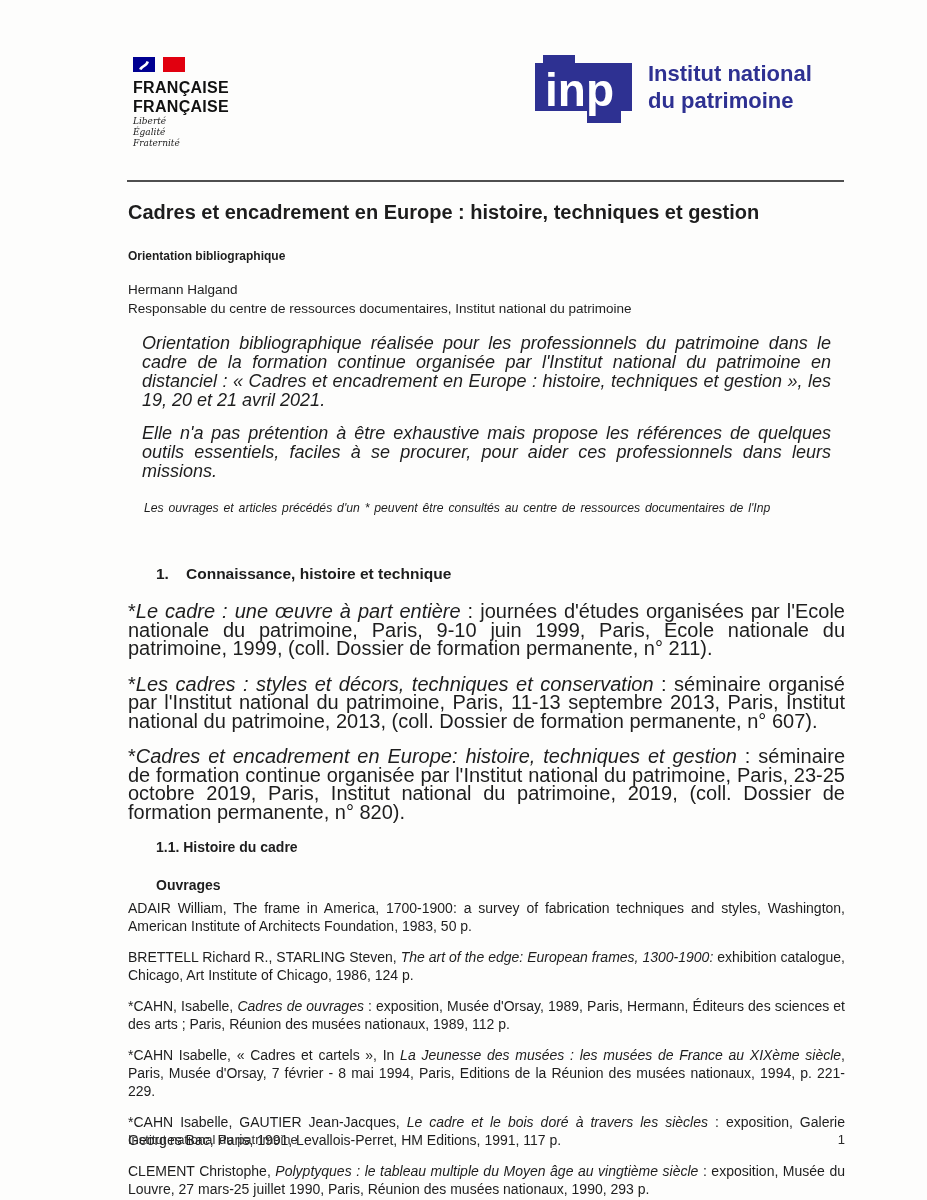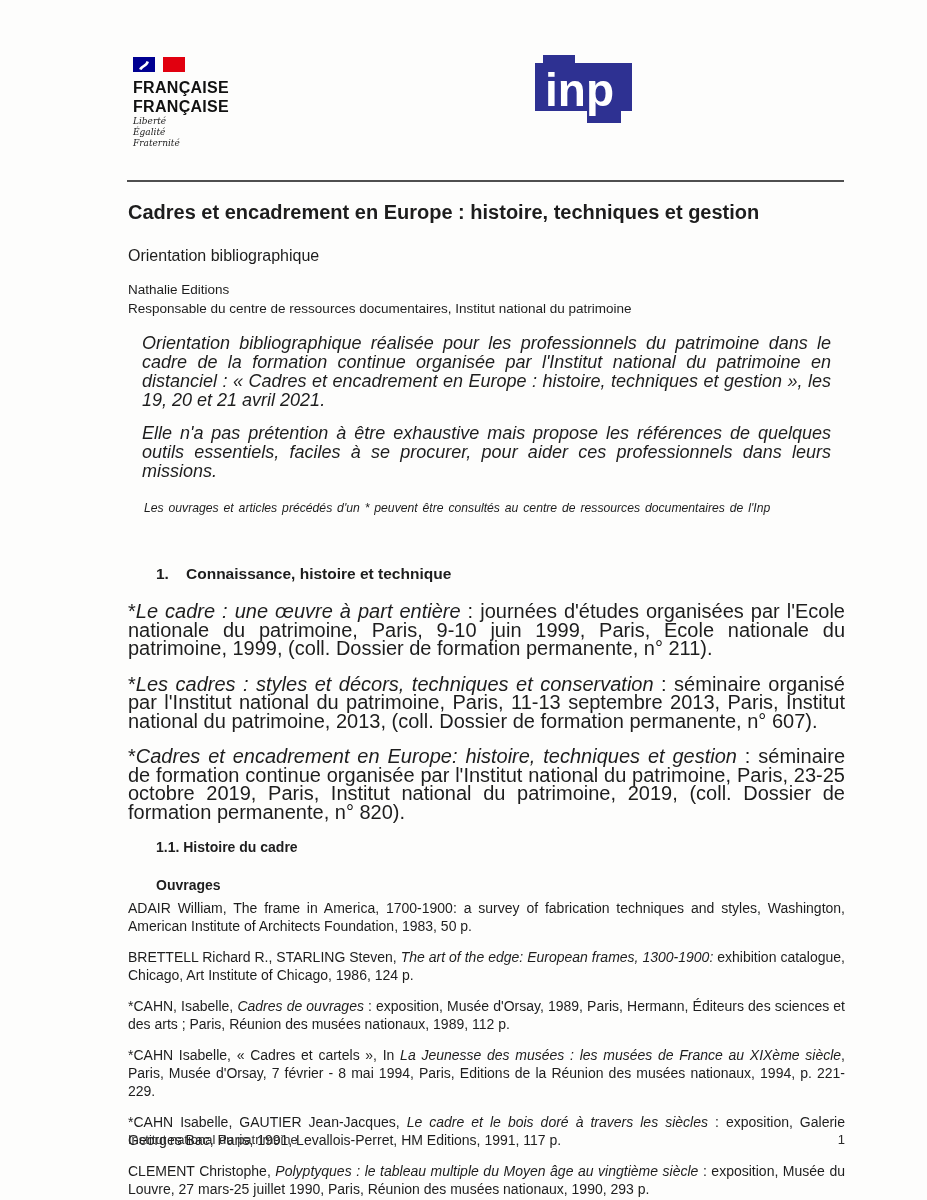--- a/index.html
+++ b/index.html
@@ -11,21 +11,21 @@
   .marianne{position:absolute;left:133px;top:57px;}
   .marianne .flag{display:block;}
   .marianne .rf-name{margin-top:5px;font-weight:bold;font-size:16px;line-height:19px;letter-spacing:.3px;color:#111;}
   .marianne .motto{margin-top:0;font-family:"DejaVu Serif",serif;font-style:italic;font-size:9px;line-height:11px;color:#222;}
   .inp-logo{position:absolute;left:535px;top:55px;}
   .inp-wordmark{position:absolute;left:648px;top:60px;font-size:22px;line-height:27px;font-weight:600;color:#2e3192;}
   .rule{position:absolute;left:127px;top:180px;width:717px;height:2px;background:#4f4f4f;}
   
   .content{position:absolute;left:128px;top:200px;width:717px;}
   .doc-title{font-size:20px;line-height:24px;font-weight:bold;margin:0 0 22px 0;}
-  .doc-subtitle{font-size:16px;line-height:20px;font-weight:normal;margin:0 0 14px 0;}
+  .doc-subtitle{font-size:12px;line-height:20px;font-weight:bold;margin:0 0 14px 0;}
   .author-block{font-size:13.5px;line-height:19px;margin:0 0 16px 0;}
   .intro{font-size:18px;line-height:19px;font-style:italic;text-align:justify;margin:14px;}
   .note{font-size:12.2px;line-height:15px;font-style:italic;margin:20px 0 0 16px;word-spacing:1.5px;}
   .section-heading{font-size:15.5px;line-height:20px;font-weight:bold;margin:48px 0 18px 0;padding-left:28px;}
   .section-heading .num{display:inline-block;min-width:30px;}
   .body-par{font-size:20px;line-height:18.5px;text-align:justify;margin:0 0 17px 0;}
   .subsection-heading{font-size:14px;line-height:18px;font-weight:bold;margin:17px 0 20px 0;padding-left:28px;}
   .entries-heading{font-size:14px;line-height:18px;font-weight:bold;margin:0 0 5px 0;padding-left:28px;}
   .entry{font-size:14px;line-height:18px;text-align:justify;margin:0 0 13px 0;}
   
@@ -52,29 +52,33 @@
       <div>Fraternité</div>
     </div>
   </div>
 
   <div class="inp-logo">
     <svg width="97" height="68" viewBox="0 0 97 68">
       <path d="M8 0 H40 V8 H97 V56 H86 V68 H52 V56 H0 V8 H8 Z" fill="#2e3192"></path>
       <text x="10" y="51" font-family="Liberation Sans, sans-serif" font-size="46" font-weight="bold" fill="#ffffff">inp</text>
     </svg>
   </div>
+  <div class="inp-wordmark">
+    <div>Institut national</div>
+    <div>du patrimoine</div>
+  </div>
 
   <div class="rule"></div>
 
   <div class="content">
     <h1 class="doc-title">Cadres et encadrement en Europe : histoire, techniques et gestion</h1>
     <h2 class="doc-subtitle">Orientation bibliographique</h2>
 
     <div class="author-block">
-      <div>Nathalie Editions</div>
+      <div>Hermann Halgand</div>
       <div>Responsable du centre de ressources documentaires, Institut national du patrimoine</div>
     </div>
 
     <p class="intro">Orientation bibliographique réalisée pour les professionnels du patrimoine dans le cadre de la formation continue organisée par l'Institut national du patrimoine en distanciel : « Cadres et encadrement en Europe : histoire, techniques et gestion », les 19, 20 et 21 avril 2021.</p>
     <p class="intro">Elle n'a pas prétention à être exhaustive mais propose les références de quelques outils essentiels, faciles à se procurer, pour aider ces professionnels dans leurs missions.</p>
 
     <p class="note">Les ouvrages et articles précédés d'un * peuvent être consultés au centre de ressources documentaires de l'Inp</p>
 
     <div class="section-heading">
       <span class="num">1.</span><span>Connaissance, histoire et technique</span>

